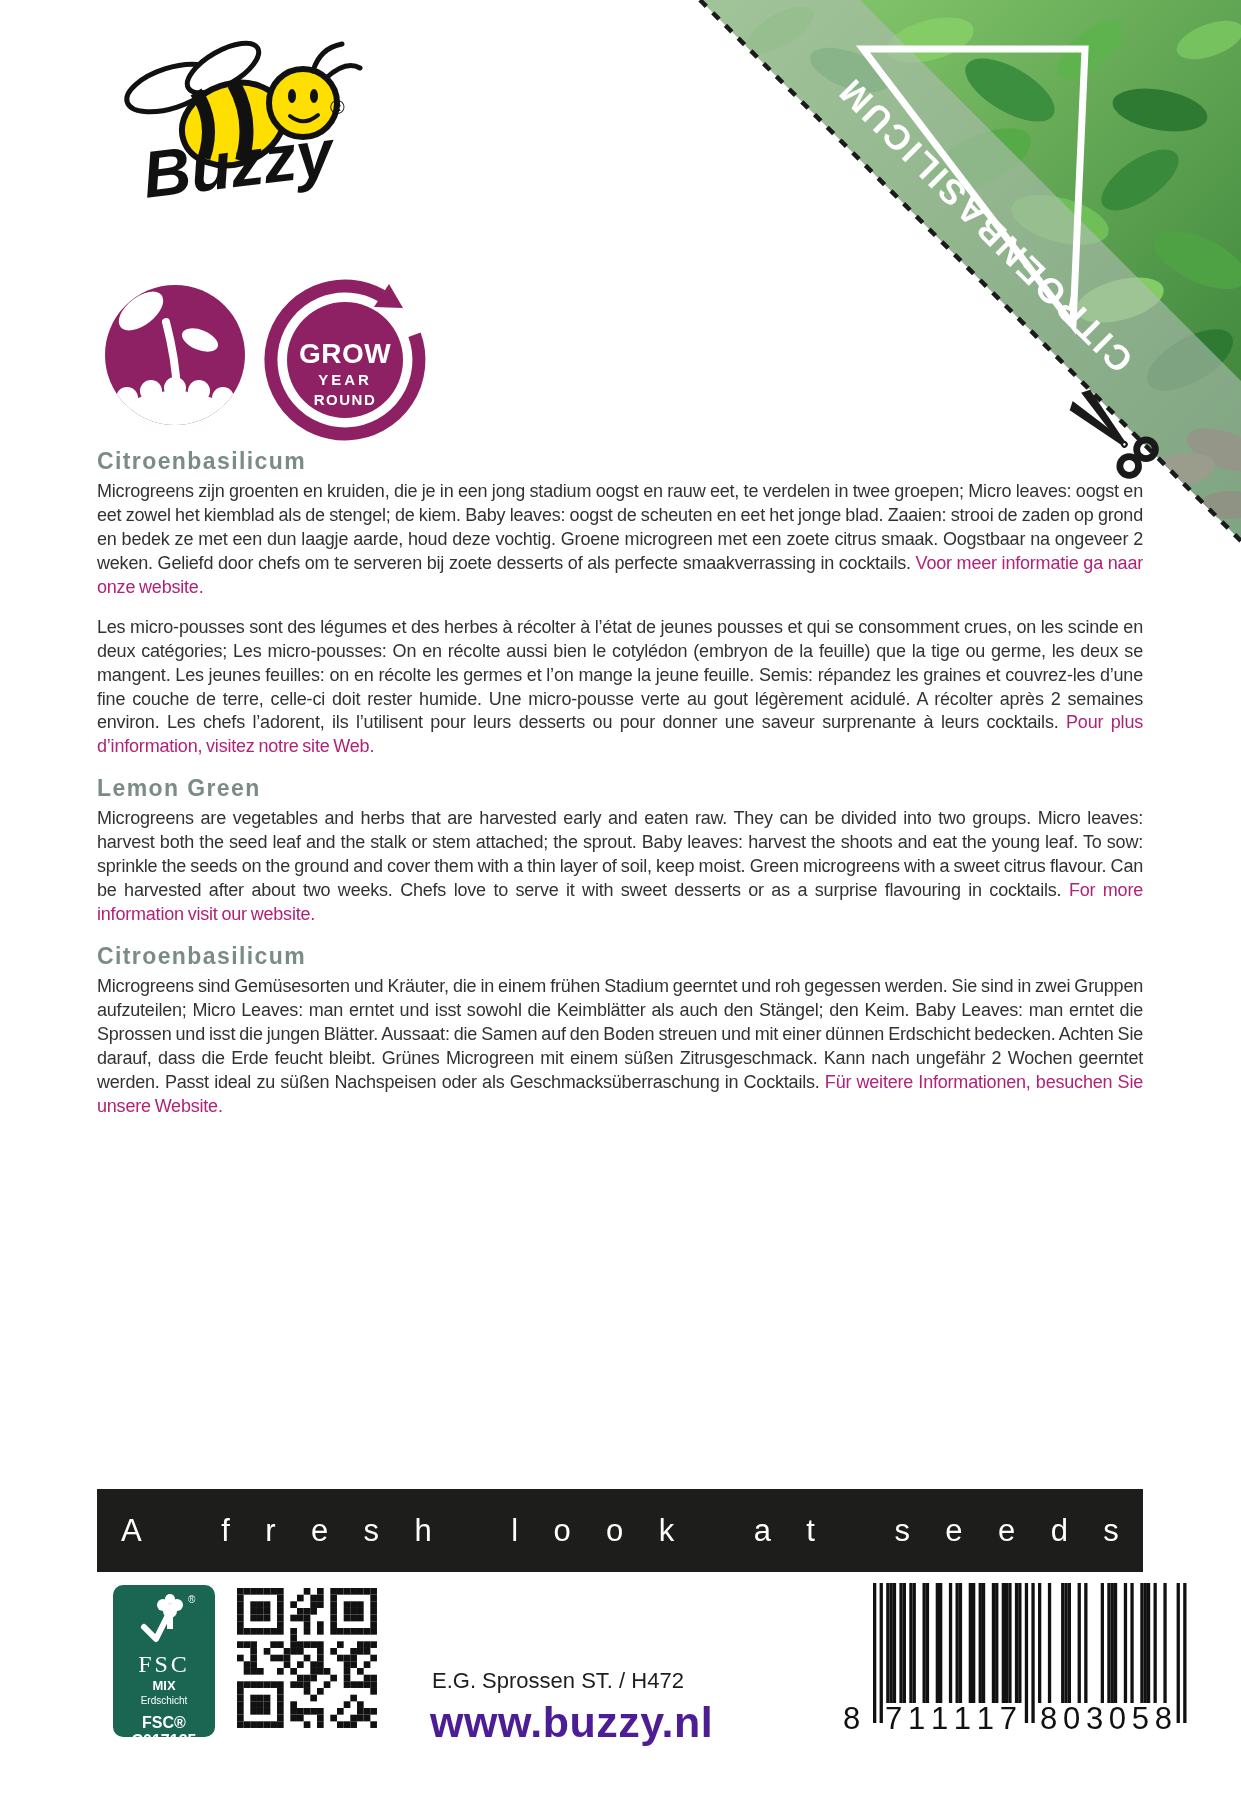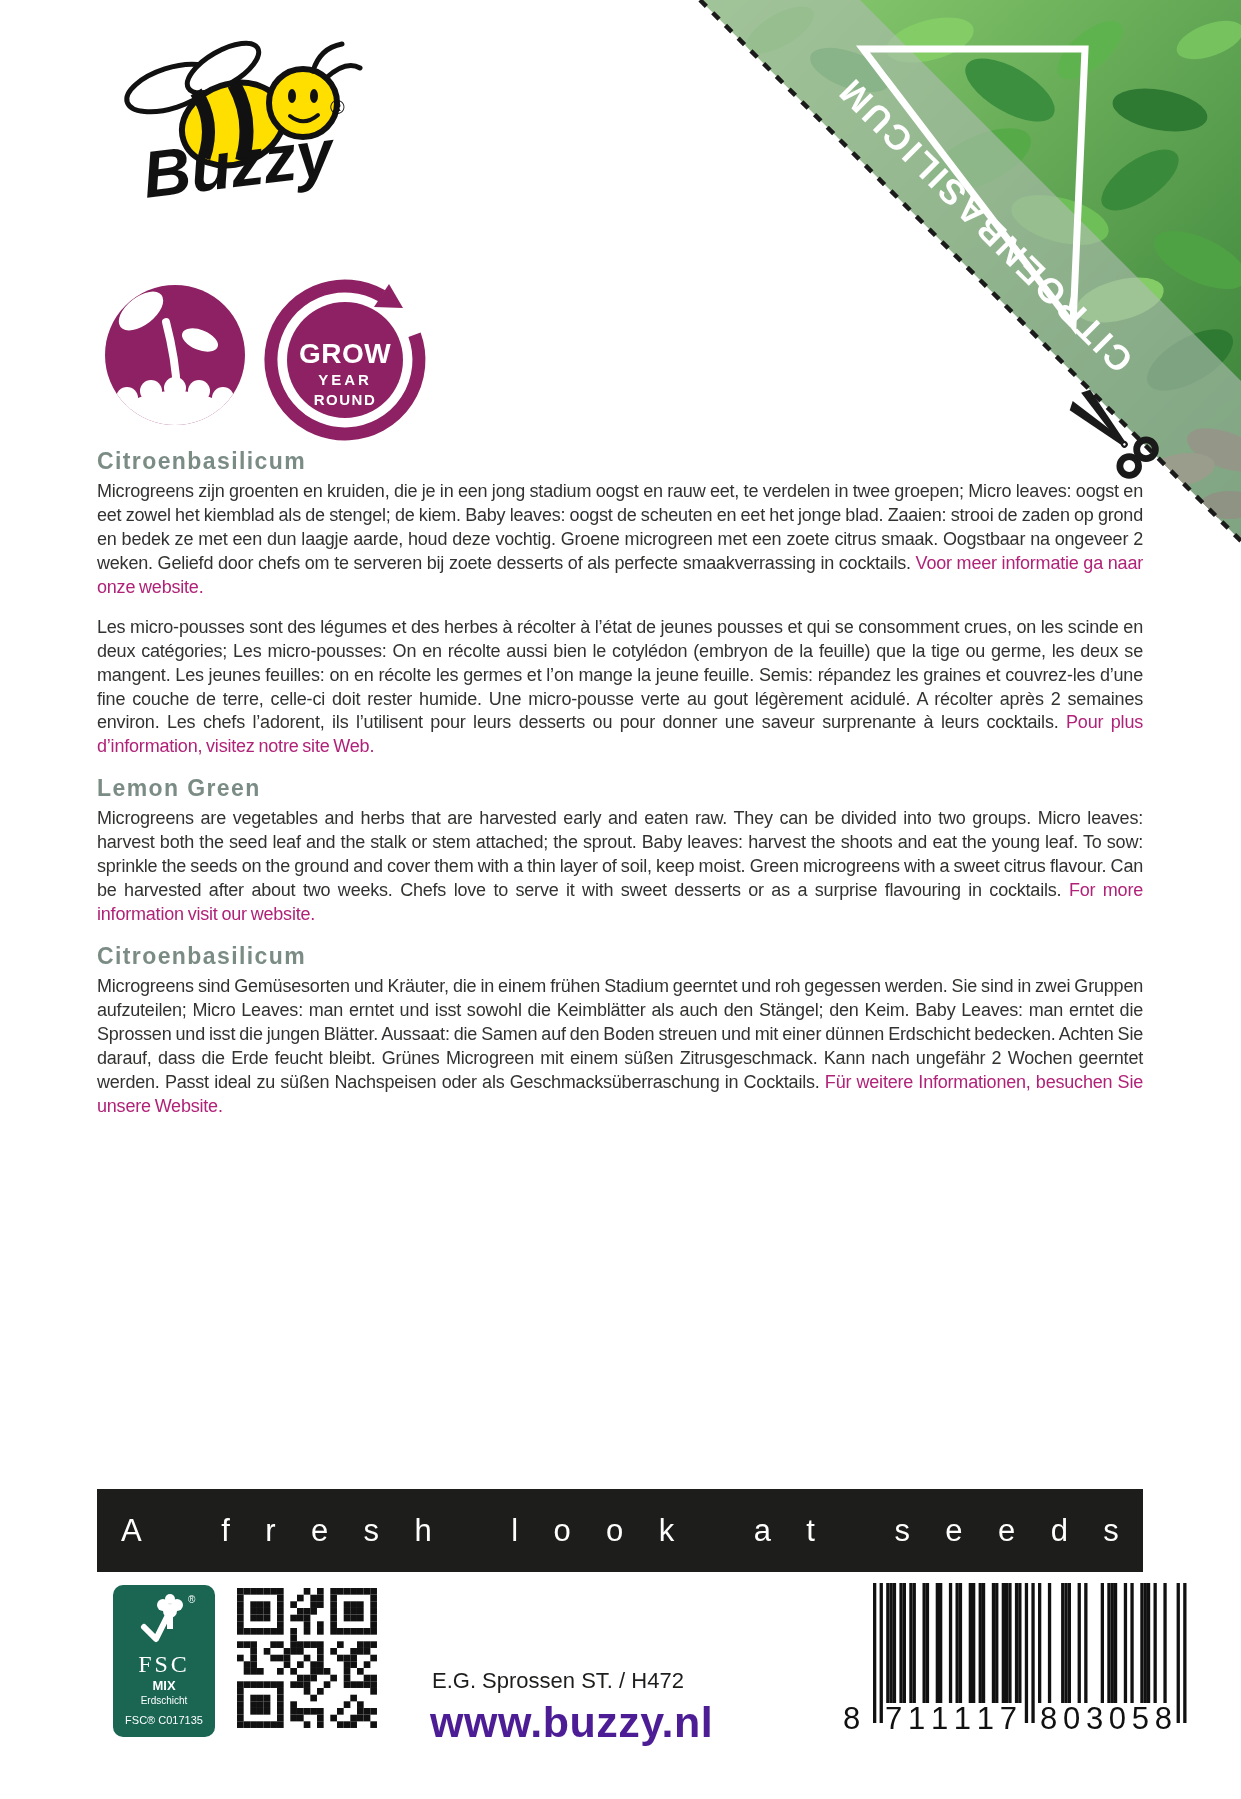--- a/index.html
+++ b/index.html
@@ -20,21 +20,21 @@
           display:flex;align-items:center;}
   .banner-text{flex:1;display:flex;justify-content:space-between;padding:0 24px;
                color:#ffffff;font-size:31px;font-weight:normal;}
 
   
   .fsc{position:absolute;left:113px;top:1585px;width:102px;height:152px;background:#1a6653;
        border-radius:10px;color:#fff;text-align:center;padding-top:8px;box-sizing:border-box;}
   .fsc-name{font-family:"Liberation Serif",serif;font-size:24px;letter-spacing:3px;line-height:22px;}
   .fsc-mix{font-size:13px;font-weight:bold;margin-top:3px;}
   .fsc-pack{font-size:10px;margin-top:2px;}
-  .fsc-lic{font-size:11px;font-weight:normal;margin-top:8px;}
+  .fsc-lic{font-size:16px;font-weight:bold;margin-top:8px;}
 
   
   .qr{position:absolute;left:237px;top:1588px;width:140px;height:140px;}
 
   
   .addr{position:absolute;left:432px;top:1597px;font-size:22px;color:#1d1d1b;line-height:30px;}
   .system{position:absolute;left:432px;top:1668px;font-size:22px;color:#1d1d1b;}
   .site{position:absolute;left:430px;top:1698px;font-size:43px;font-weight:bold;color:#4c1d95;letter-spacing:0.5px;}
 
   

